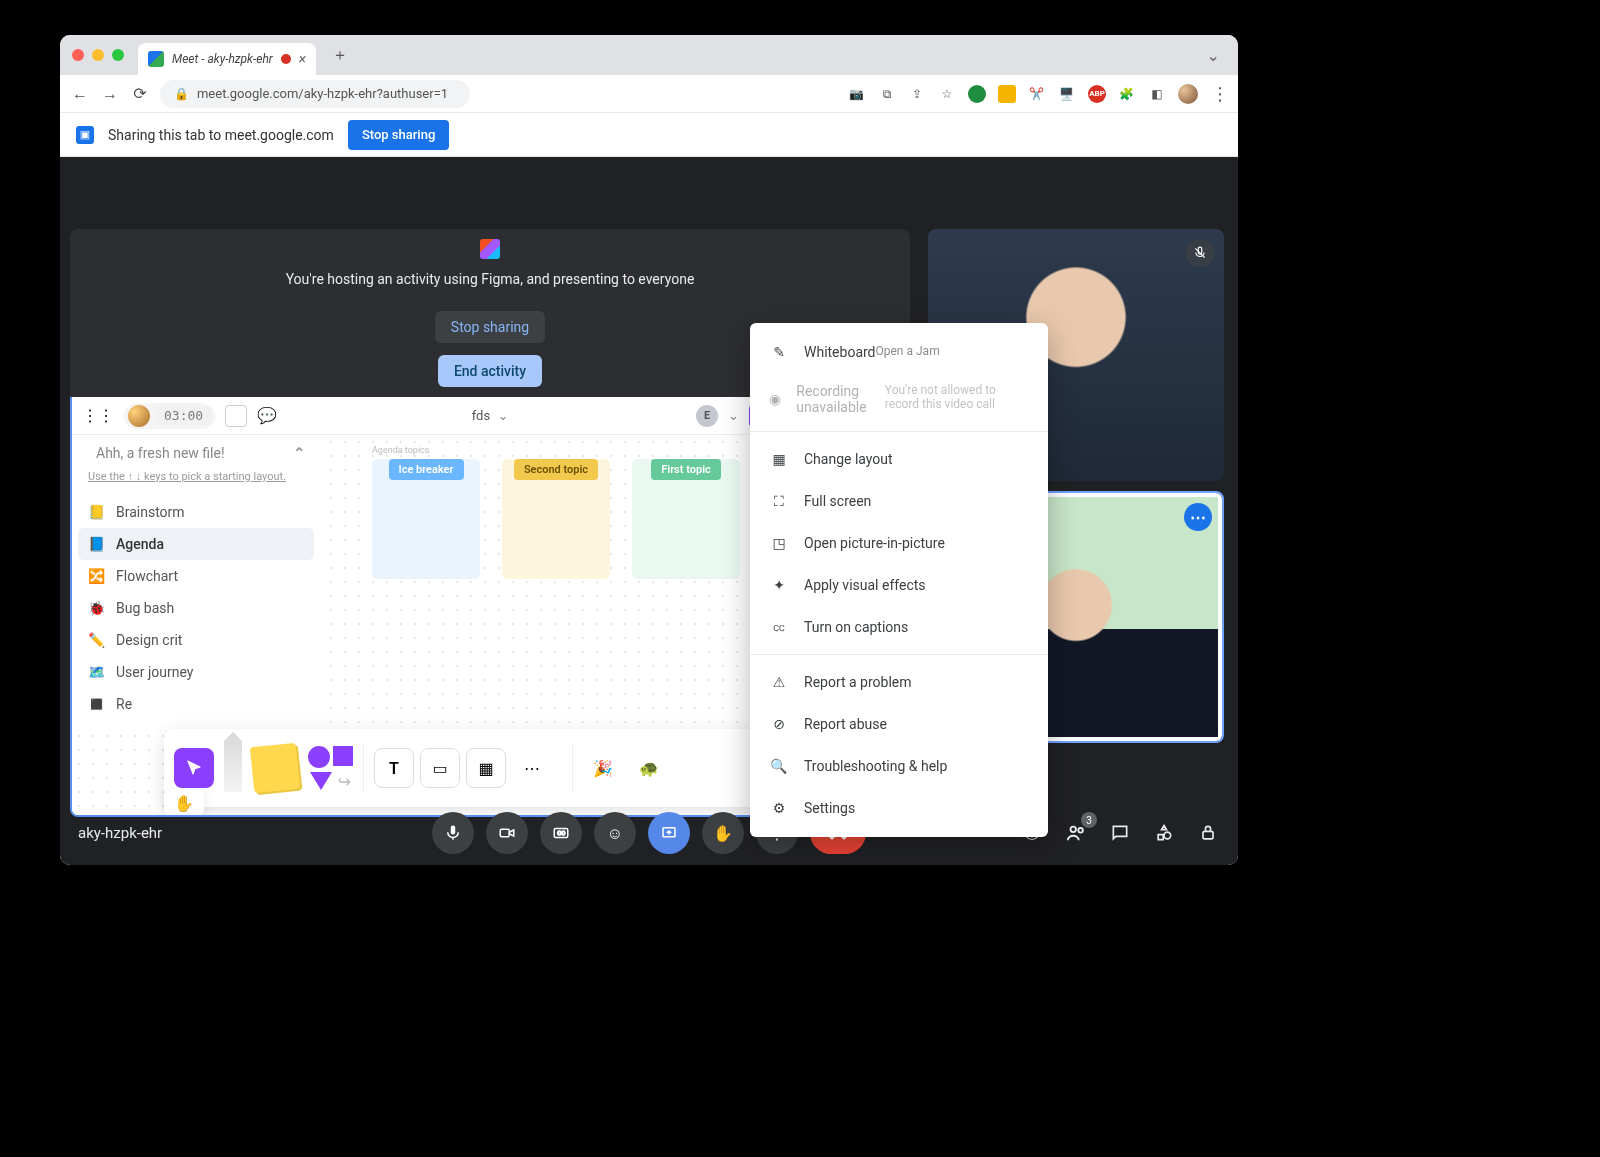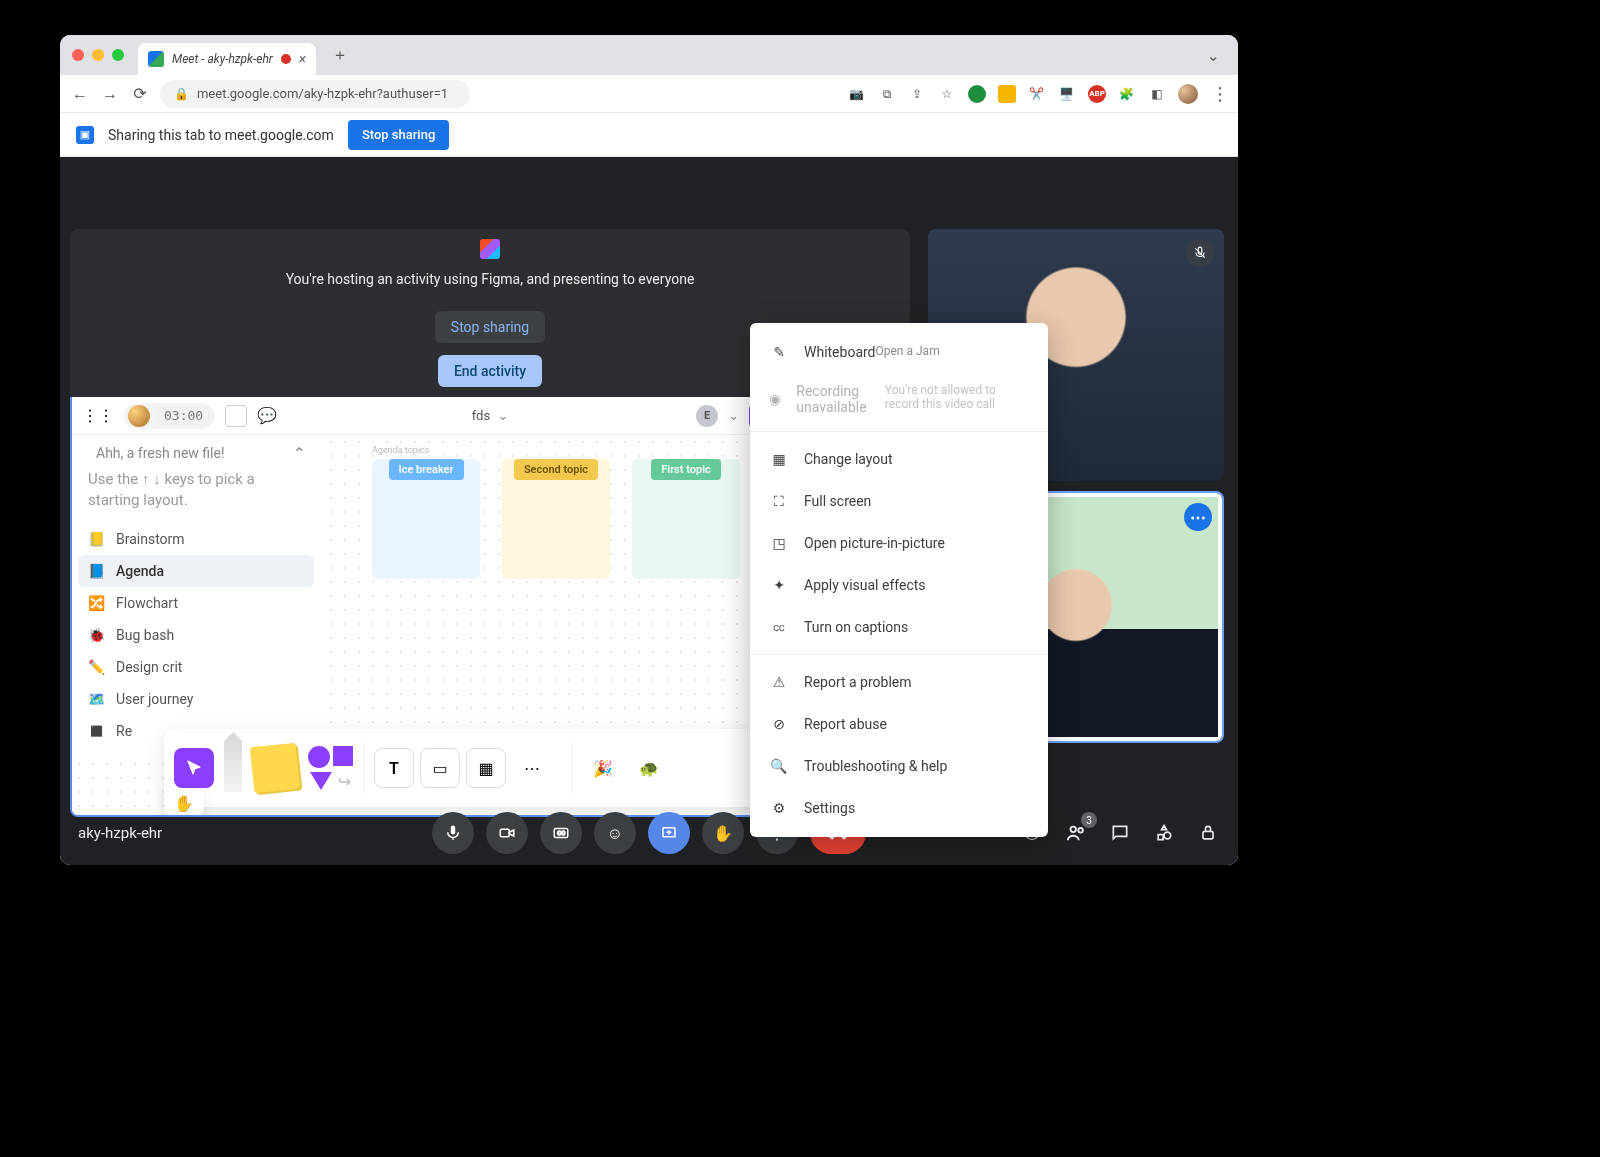--- a/index.html
+++ b/index.html
@@ -61,21 +61,21 @@
   .fig-top .avE{background:#c4c7d0;color:#555;border-radius:50%;width:22px;height:22px;display:flex;align-items:center;justify-content:center;font-size:11px;font-weight:700;}
   .sharebtn{background:#8a3ffc;color:#fff;border:none;border-radius:6px;height:26px;padding:0 12px;font-size:12px;font-weight:600;}
   .zoom{display:flex;align-items:center;gap:8px;color:#666;font-size:12px;}
   .zoom .z{width:18px;text-align:center;}
 
   .fig-body{position:absolute;top:38px;left:0;right:0;bottom:0;background:#fff;
     background-image:radial-gradient(#e6e6e6 1px, transparent 1px);
     background-size:14px 14px;}
   .sidepanel{position:absolute;left:0;top:0;width:248px;background:#fff;padding:8px 6px;}
   .sidepanel h4{font-size:14px;color:#888;font-weight:400;padding:2px 10px;}
-  .sidepanel .hint{font-size:15px;color:#9a9a9a;padding:6px 10px 12px;line-height:1.4;}
+  .sidepanel .hint{font-size:11px;color:#9a9a9a;padding:6px 10px 12px;line-height:1.4;text-decoration:underline;}
   .sp-item{display:flex;align-items:center;gap:10px;padding:7px 10px;border-radius:6px;font-size:14px;color:#555;}
   .sp-item.active{background:#eef1f6;color:#333;font-weight:500;}
   .sp-ico{width:18px;height:18px;display:flex;align-items:center;justify-content:center;font-size:14px;}
 
   .cards{position:absolute;left:300px;top:10px;display:flex;gap:22px;}
   .cardlabel{font-size:9px;color:#bbb;margin-bottom:4px;}
   .tag{font-size:11px;font-weight:600;padding:4px 10px;border-radius:4px;color:#fff;}
   .card{width:108px;height:120px;border-radius:6px;display:flex;flex-direction:column;align-items:center;}
   .c-blue .tag{background:#6ab7ff;} .c-blue{background:#eaf4ff;}
   .c-green .tag{background:#66c99a;} .c-green{background:#e9f9f1;}

